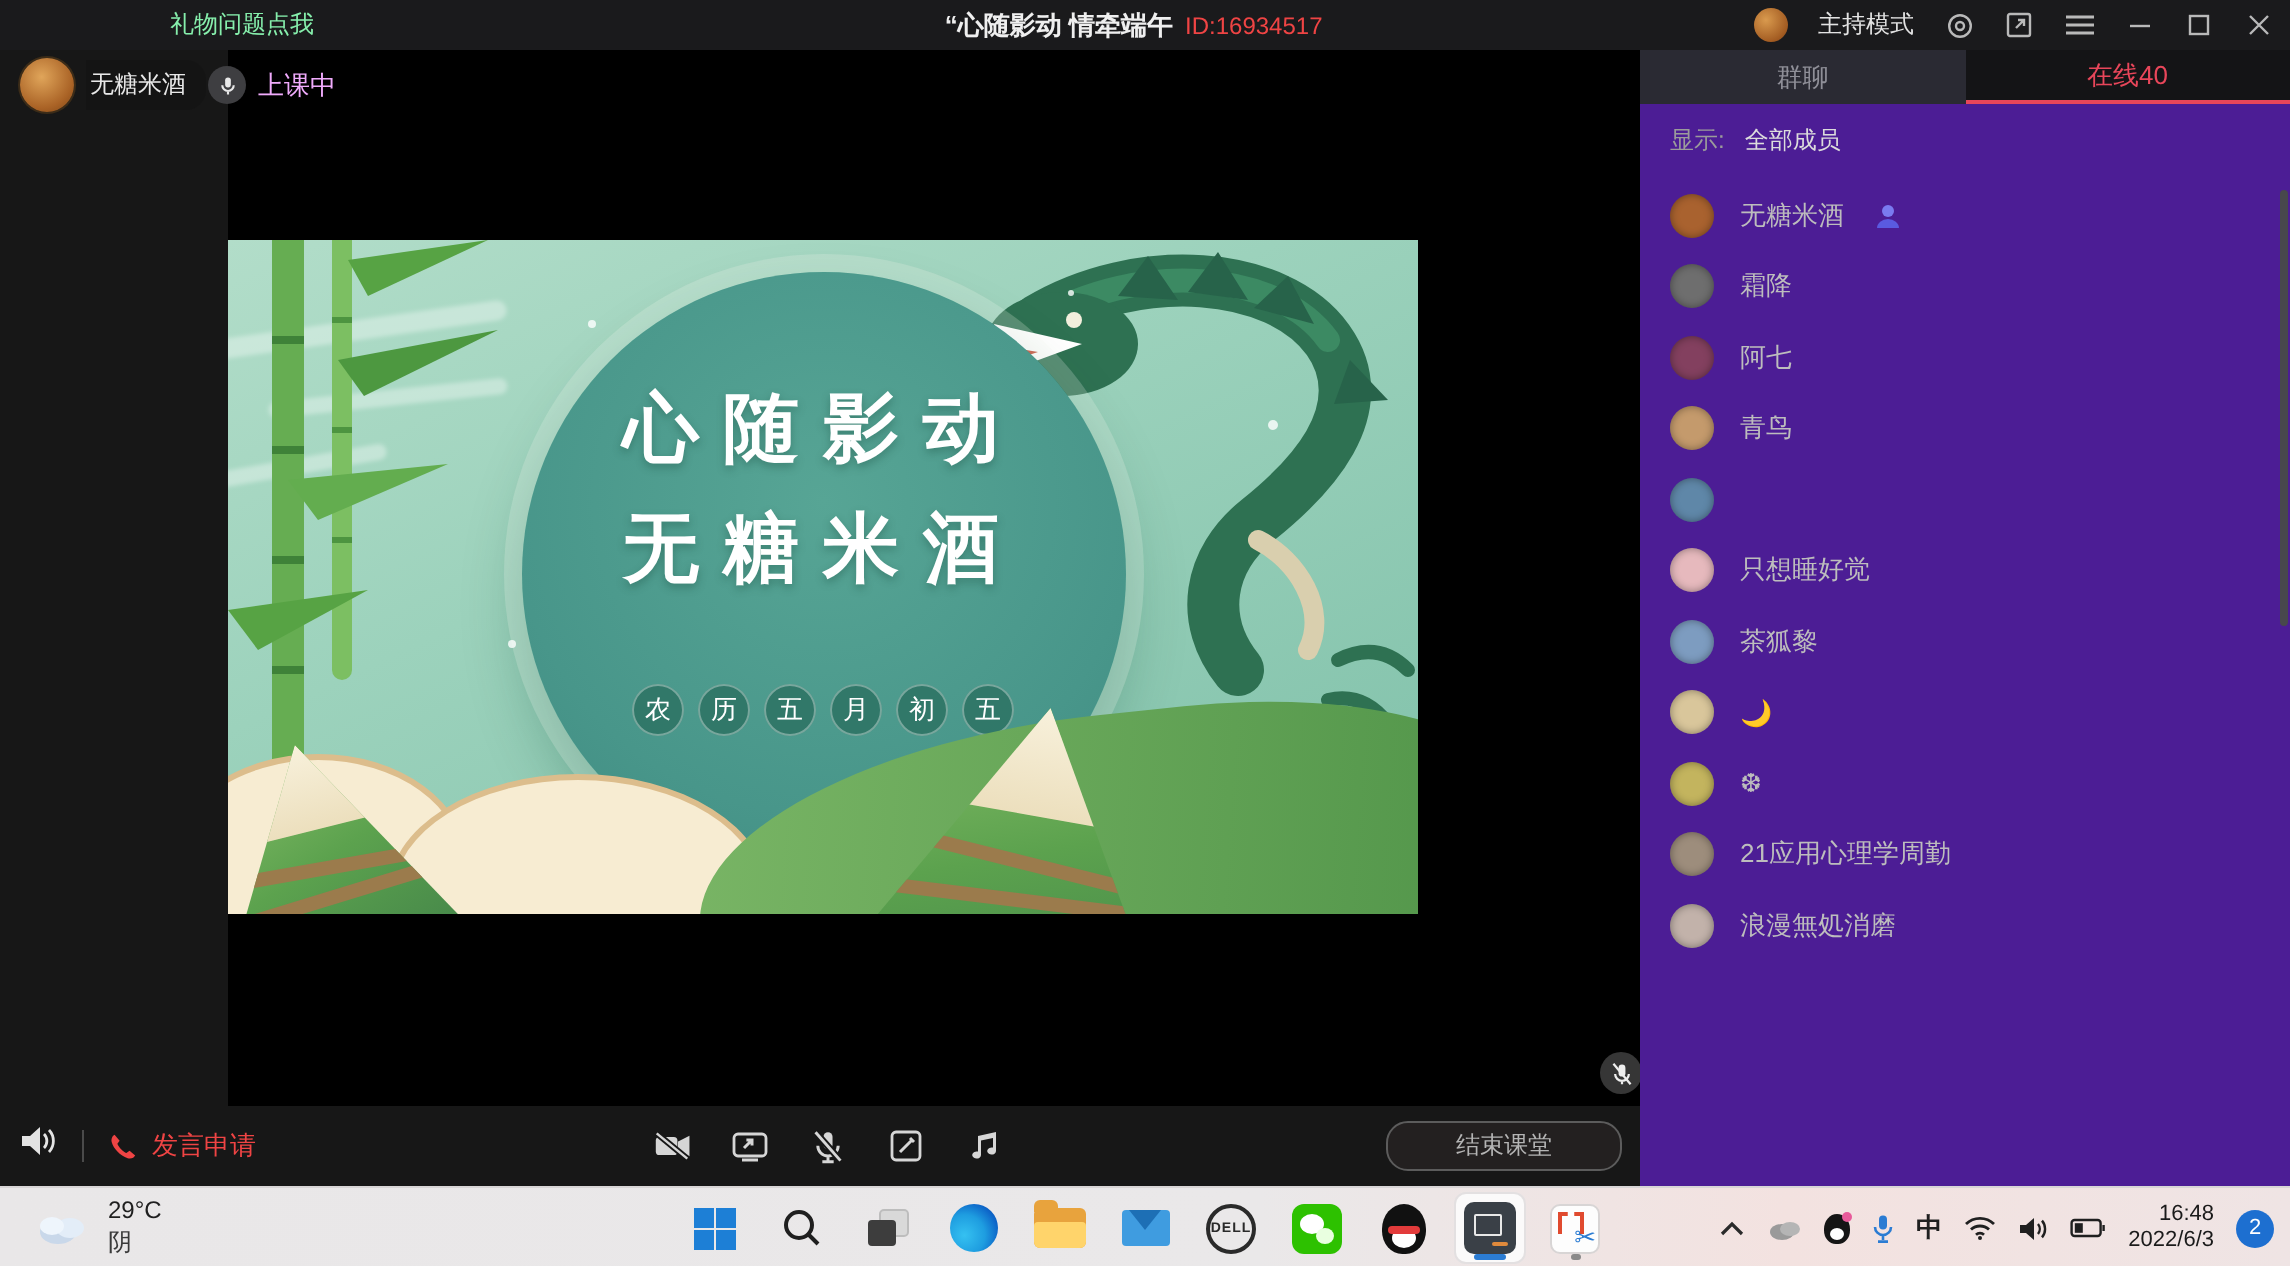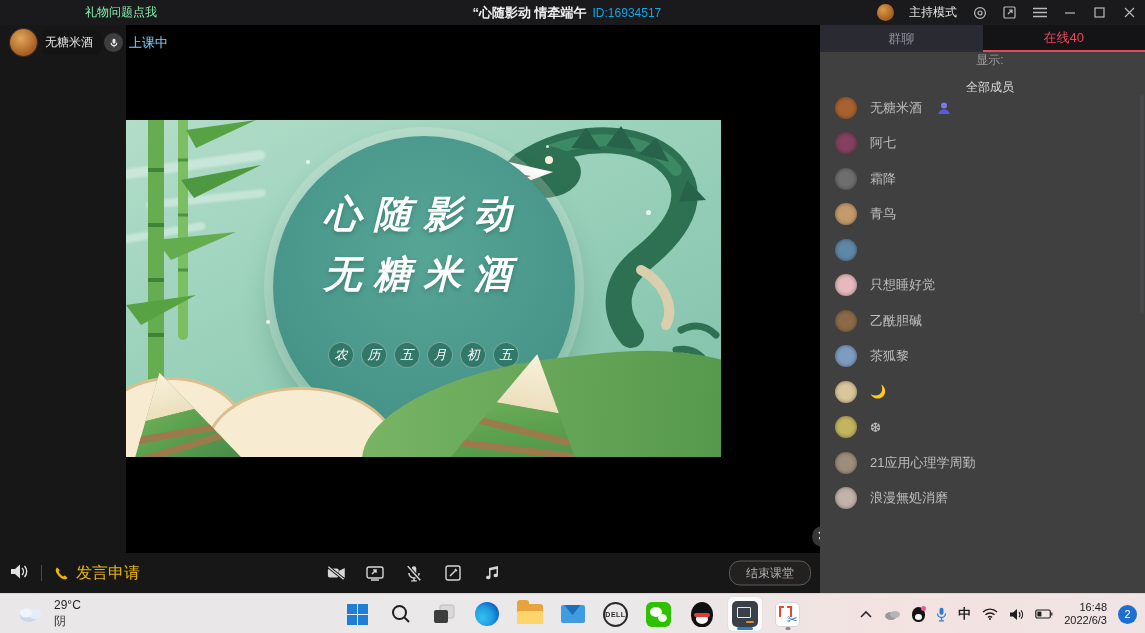--- a/index.html
+++ b/index.html
@@ -5,42 +5,42 @@
   * { margin:0; padding:0; box-sizing:border-box; }
   html,body { width:1145px; height:633px; overflow:hidden; background:#000;
     font-family:"Liberation Sans","DejaVu Sans",sans-serif; }
   .window { position:relative; width:1145px; height:633px; background:#161616; }
 
   
   .titlebar { position:relative; height:25px; background:#1a1a1c; color:#c9c9c9; }
   .gift-link { position:absolute; left:85px; top:4px; font-size:12px; color:#86efac; }
   .win-title { position:absolute; left:50%; top:4px; transform:translateX(-53%);
     white-space:nowrap; font-size:13px; color:#efefef; font-weight:bold; }
-  .win-title .room-id { font-weight:normal; color:#0ea5e9; font-size:12px; margin-left:6px; }
+  .win-title .room-id { font-weight:normal; color:#ef4444; font-size:12px; margin-left:6px; }
   .tb-right { position:absolute; right:8px; top:0; height:25px; display:flex; align-items:center; gap:15px; }
   .tb-right .mode-label { font-size:12px; color:#e3e3e3; }
   .mini-avatar { width:17px; height:17px; border-radius:50%;
     background:radial-gradient(circle at 35% 35%, #d99a4e, #a35c22 70%, #7c3f14); }
   .tbicon { width:15px; height:15px; display:flex; align-items:center; justify-content:center; color:#b9b9b9; }
   .tbicon svg { display:block; }
 
   
   .content { display:flex; height:568px; }
   .stage { position:relative; width:820px; height:568px; background:#171717; }
-  .video-canvas { position:absolute; left:126px; top:0; width:715px; height:528px; background:#000;font-style:italic; }
+  .video-canvas { position:absolute; left:114px; top:0; width:715px; height:528px; background:#000; }
 
   
   .host-chip { position:absolute; left:10px; top:4px; display:flex; align-items:center; gap:6px; z-index:5; }
   .host-avatar { width:27px; height:27px; border-radius:50%;
     background:radial-gradient(circle at 40% 35%, #e0a55a, #aa6326 65%, #7c4414);
     box-shadow:0 0 0 1px #3c2c18; }
   .host-name { background:rgba(20,20,20,.85); color:#e8e8e8; font-size:12px; padding:4px 10px 4px 2px; border-radius:0 10px 10px 0; }
   .status-chip { position:absolute; left:104px; top:8px; display:flex; align-items:center; gap:6px; z-index:5; }
   .status-mic { width:19px; height:19px; border-radius:50%; background:#3e3e41; display:flex; align-items:center; justify-content:center; color:#e8e8e8; }
-  .status-label { color:#7dd3fc; font-size:13px; }
+  .status-label { color:#f0abfc; font-size:13px; }
 
   
   .canvas-muted { position:absolute; right:8px; bottom:6px; width:21px; height:21px; border-radius:50%;
     background:rgba(120,120,120,.45); display:flex; align-items:center; justify-content:center; color:#efefef; }
 
   
   .banner { position:absolute; left:0; top:95px; width:595px; height:337px; overflow:hidden;
     background:linear-gradient(155deg,#b2ddc9 0%, #9cd2bc 40%, #7fc0a9 100%); }
   .mist { position:absolute; background:rgba(255,255,255,.35); border-radius:20px; filter:blur(1px); }
   .m1 { left:-10px; top:40px; width:150px; height:10px; transform:rotate(-8deg); }
@@ -78,34 +78,34 @@
   .zz-tie1,.zz-tie2 { position:absolute; left:-6%; width:112%; height:7px; background:#9b7b4c; border-radius:3px; }
   .zz-tie1 { top:58%; transform:rotate(4deg); }
   .zz-tie2 { top:72%; transform:rotate(-3deg); }
   .zz-left  { left:-14px; bottom:-18px; width:120px; height:104px; transform:rotate(-14deg); }
   .zz-right { right:120px; bottom:-26px; width:150px; height:130px; transform:rotate(10deg); }
 
   
   .stage-toolbar { position:absolute; left:0; bottom:0; width:820px; height:40px; display:flex; align-items:center; }
   .st-left { display:flex; align-items:center; gap:12px; padding-left:10px; color:#e3e3e3; }
   .st-divider { width:1px; height:16px; background:#4a4a4a; }
-  .speech-req { display:flex; align-items:center; gap:7px; color:#eab308; font-size:16px; cursor:pointer; }
+  .speech-req { display:flex; align-items:center; gap:7px; color:#ef4444; font-size:13px; cursor:pointer; }
   .st-center { position:absolute; left:327px; top:0; height:40px; display:flex; align-items:center; gap:21px; color:#d6d6d6; }
   .st-center .ticon { width:18px; height:18px; display:flex; align-items:center; justify-content:center; }
   .end-class-btn { position:absolute; right:9px; top:50%; transform:translateY(-50%);
     border:1px solid #5c5c5c; border-radius:11px; color:#b4b4b4; background:rgba(70,60,60,.25);
-    font-size:12px; padding:3px 16px; cursor:pointer; font-family:inherit; }
-
-  
-  .sidebar { position:relative; width:325px; height:568px; background:#404040; }
+    font-size:12px; padding:3px 34px; cursor:pointer; font-family:inherit; }
+
+  
+  .sidebar { position:relative; width:325px; height:568px; background:#4c1d95; }
   .tabbar { display:flex; height:27px; }
   .tab { flex:1; display:flex; align-items:center; justify-content:center; font-size:13px; cursor:pointer; }
   .tab-chat { background:#2a2a33; color:#8f8f98; }
   .tab-online { background:#141416; color:#e8465a; border-bottom:2px solid #e8465a; }
-  .filter-row { display:flex; align-items:center; gap:10px; height:36px; padding-left:15px; font-size:12px;flex-direction:column; }
+  .filter-row { display:flex; align-items:center; gap:10px; height:36px; padding-left:15px; font-size:12px; }
   .filter-label { color:#9b9b9b; }
   .filter-value { color:#dcdcdc; cursor:pointer; }
   .member-list { padding-top:2px; }
   .member { display:flex; align-items:center; gap:13px; height:35.5px; padding-left:15px; cursor:pointer; }
   .avatar { width:22px; height:22px; border-radius:50%; flex:none; box-shadow:inset 0 0 4px rgba(0,0,0,.4); }
   .mname { color:#bdbdbd; font-size:13px; white-space:nowrap; }
   .host-badge { width:14px; height:14px; margin-left:2px; }
   .scroll-thumb { position:absolute; right:1px; top:70px; width:4px; height:218px; background:#48484c; border-radius:2px; }
 
   
@@ -376,42 +376,38 @@
       <div class="member-list">
         <div class="member">
           <span class="avatar" style="background: rgb(169, 98, 47);"></span>
           <span class="mname">无糖米酒</span>
           <svg class="host-badge" viewBox="0 0 14 14">
               <circle cx="7" cy="4.5" r="3" fill="#7a7af0"></circle>
               <path d="M1.5 13 a5.5 4.5 0 0 1 11 0 Z" fill="#5a5ae0"></path>
             </svg>
         </div>
         <div class="member">
+          <span class="avatar" style="background: rgb(110, 110, 110);"></span>
+          <span class="mname">霜降</span>
+        </div>
+        <div class="member">
           <span class="avatar" style="background: rgb(131, 64, 95);"></span>
           <span class="mname">阿七</span>
         </div>
         <div class="member">
-          <span class="avatar" style="background: rgb(110, 110, 110);"></span>
-          <span class="mname">霜降</span>
-        </div>
-        <div class="member">
           <span class="avatar" style="background: rgb(196, 154, 108);"></span>
           <span class="mname">青鸟</span>
         </div>
         <div class="member">
           <span class="avatar" style="background: rgb(95, 135, 168);"></span>
           <span class="mname"></span>
         </div>
         <div class="member">
           <span class="avatar" style="background: rgb(230, 185, 189);"></span>
           <span class="mname">只想睡好觉</span>
-        </div>
-        <div class="member">
-          <span class="avatar" style="background: rgb(138, 106, 72);"></span>
-          <span class="mname">乙酰胆碱</span>
         </div>
         <div class="member">
           <span class="avatar" style="background: rgb(125, 156, 192);"></span>
           <span class="mname">茶狐黎</span>
         </div>
         <div class="member">
           <span class="avatar" style="background: rgb(217, 198, 155);"></span>
           <span class="mname">🌙</span>
         </div>
         <div class="member">

